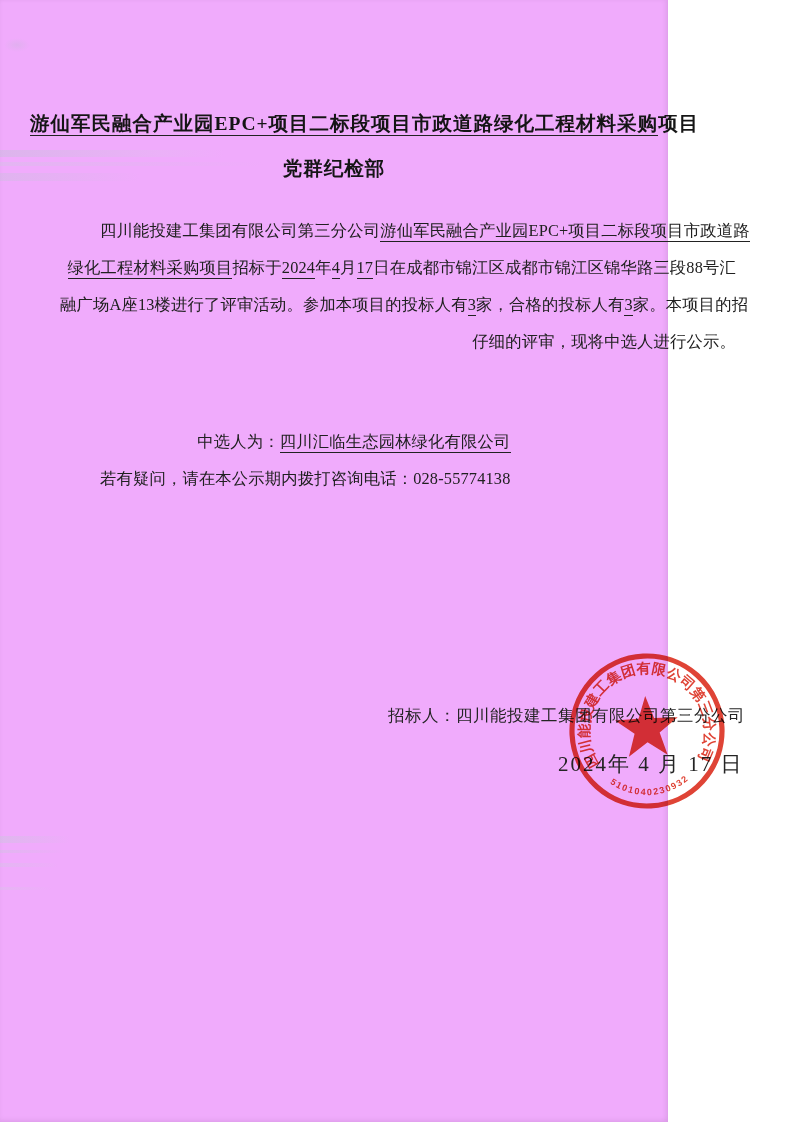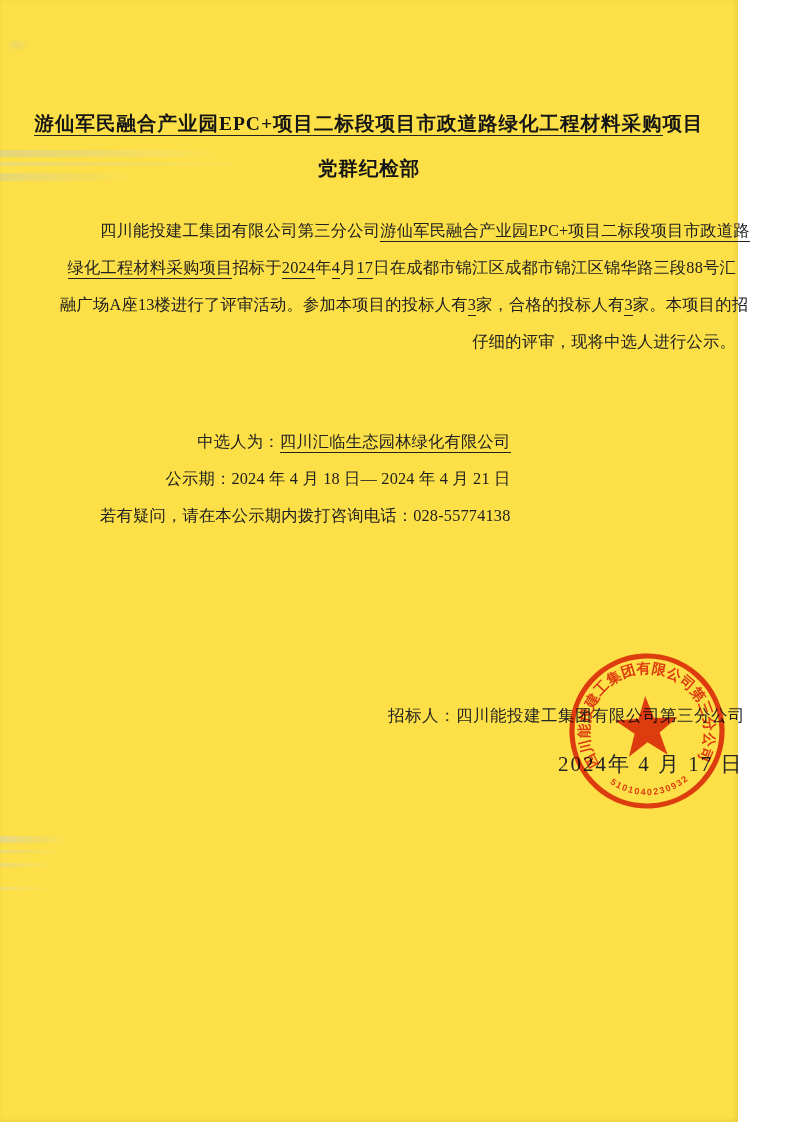--- a/index.html
+++ b/index.html
@@ -4,21 +4,21 @@
 <style>
   html,body{margin:0;padding:0;}
   body{
     width:794px;height:1122px;
     background:#ffffff;
     font-family:"Liberation Serif","DejaVu Serif",serif;
     color:#1d1d1d;
     overflow:hidden;
   }
   .doc{
-    position:relative;width:738px;height:1122px;background:#fde047;
+    position:relative;width:668px;height:1122px;background:#f0abfc;
     box-shadow:inset -3px 0 4px rgba(0,0,0,0.05), inset 0 -3px 4px rgba(0,0,0,0.04);
   }
   
   .streak{position:absolute;left:0;pointer-events:none;}
   .streak.s1{top:150px;width:225px;height:7px;background:linear-gradient(to right,rgba(188,196,210,0.38),rgba(205,212,222,0.15) 70%,transparent);}
   .streak.s2{top:162px;width:265px;height:4px;background:linear-gradient(to right,rgba(198,205,218,0.30),transparent);}
   .streak.s3{top:173px;width:140px;height:8px;background:linear-gradient(to right,rgba(190,198,212,0.32),transparent);}
   .streak.s4{top:836px;width:70px;height:7px;background:linear-gradient(to right,rgba(196,203,216,0.40),transparent);}
   .streak.s5{top:850px;width:64px;height:3px;background:linear-gradient(to right,rgba(196,203,216,0.34),transparent);}
   .streak.s6{top:863px;width:58px;height:4px;background:linear-gradient(to right,rgba(200,207,219,0.30),transparent);}
@@ -83,21 +83,20 @@
 
   <div class="body-text">
     <div class="b-line indent"><span>四川能投建工集团有限公司第三分公司</span><span class="u">游仙军民融合产业园EPC+项目二标段项目市政道路</span></div>
     <div class="b-line"><span class="u">绿化工程材料采购项目</span><span>招标于</span><span class="u">2024</span><span>年</span><span class="u">4</span><span>月</span><span class="u">17</span><span>日在成都市锦江区成都市锦江区锦华路三段88号汇</span></div>
     <div class="b-line"><span>融广场A座13楼进行了评审活动。参加本项目的投标人有</span><span class="u">3</span><span>家，合格的投标人有</span><span class="u">3</span><span>家。本项目的招</span></div>
     <div class="b-line"><span>仔细的评审，现将中选人进行公示。</span></div>
   </div>
 
   <div class="result-block">
     <div class="b-line"><span>中选人为：</span><span class="u">四川汇临生态园林绿化有限公司</span></div>
-    <div class="b-line">公示期：2024 年 4 月 18 日— 2024 年 4 月 21 日</div>
     <div class="b-line">若有疑问，请在本公示期内拨打咨询电话：028-55774138</div>
   </div>
 
   <div class="tenderer">招标人：四川能投建工集团有限公司第三分公司</div>
   <div class="sign-date">2024年 4 月 17 日</div>
 
   <svg class="seal" viewBox="-82 -82 164 164" xmlns="http://www.w3.org/2000/svg">
     <defs>
       <path id="sealArcTop" d="M -49.2 30.7 A 58 58 0 1 1 49.2 30.7" fill="none"></path>
       <path id="sealArcBottom" d="M -45.3 45.3 A 64 64 0 0 0 45.3 45.3" fill="none"></path>

